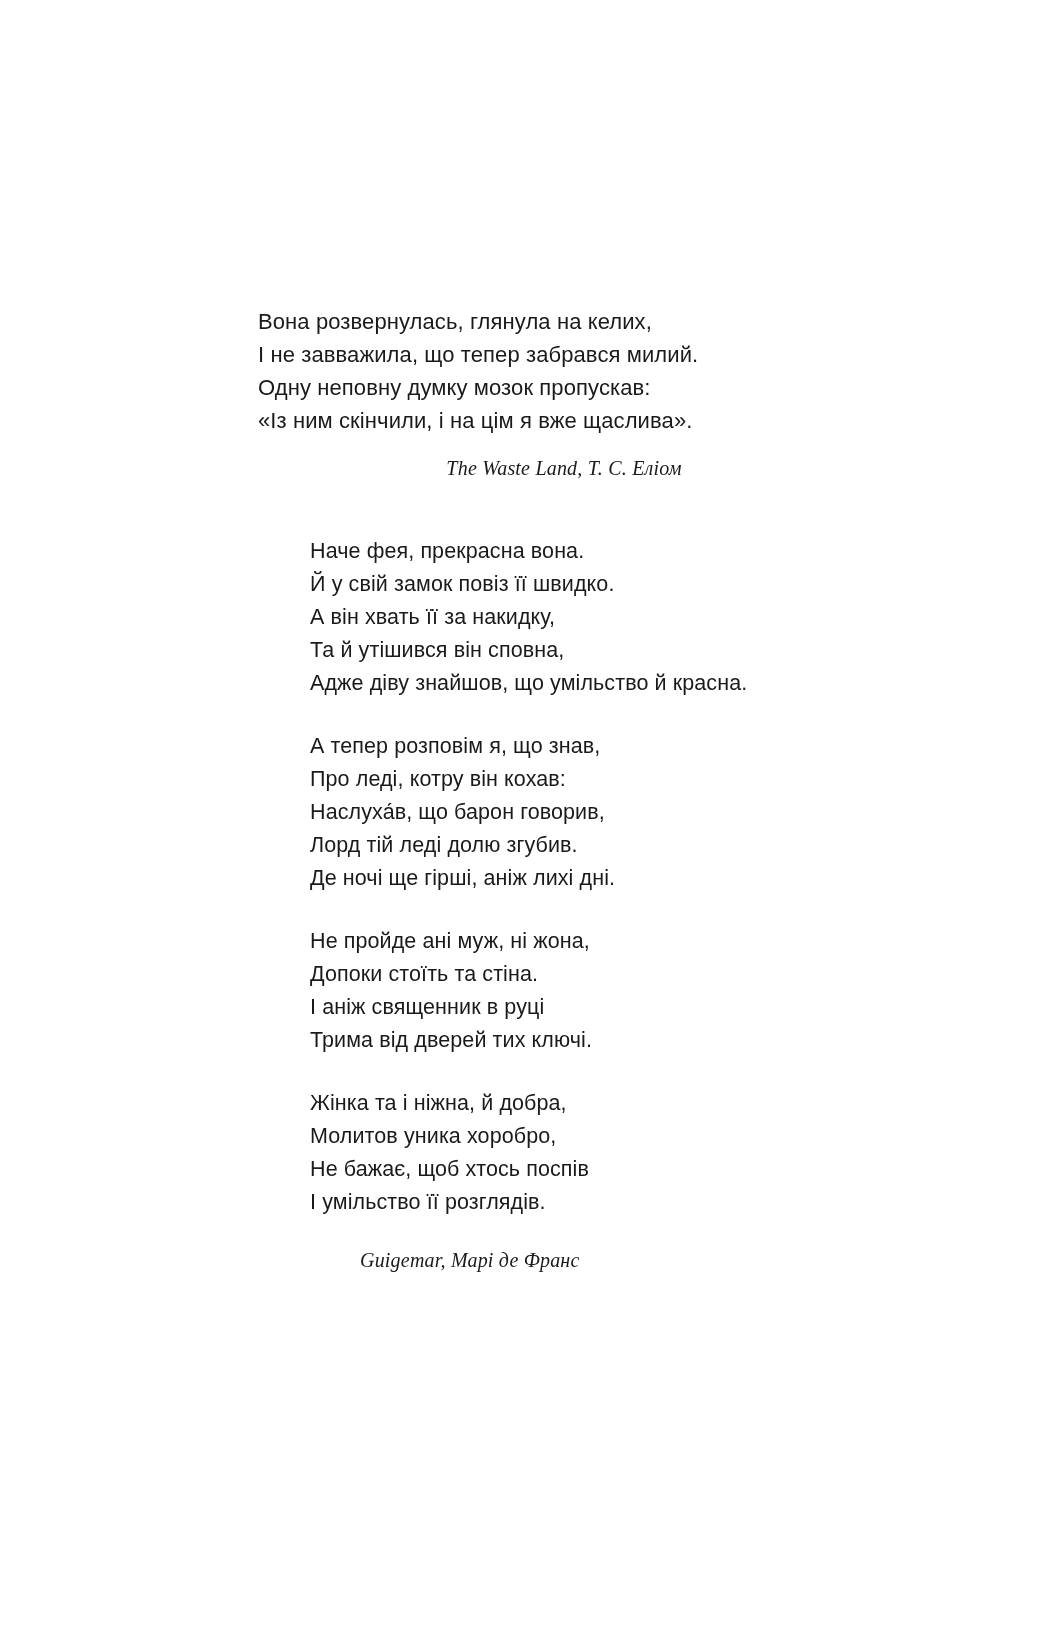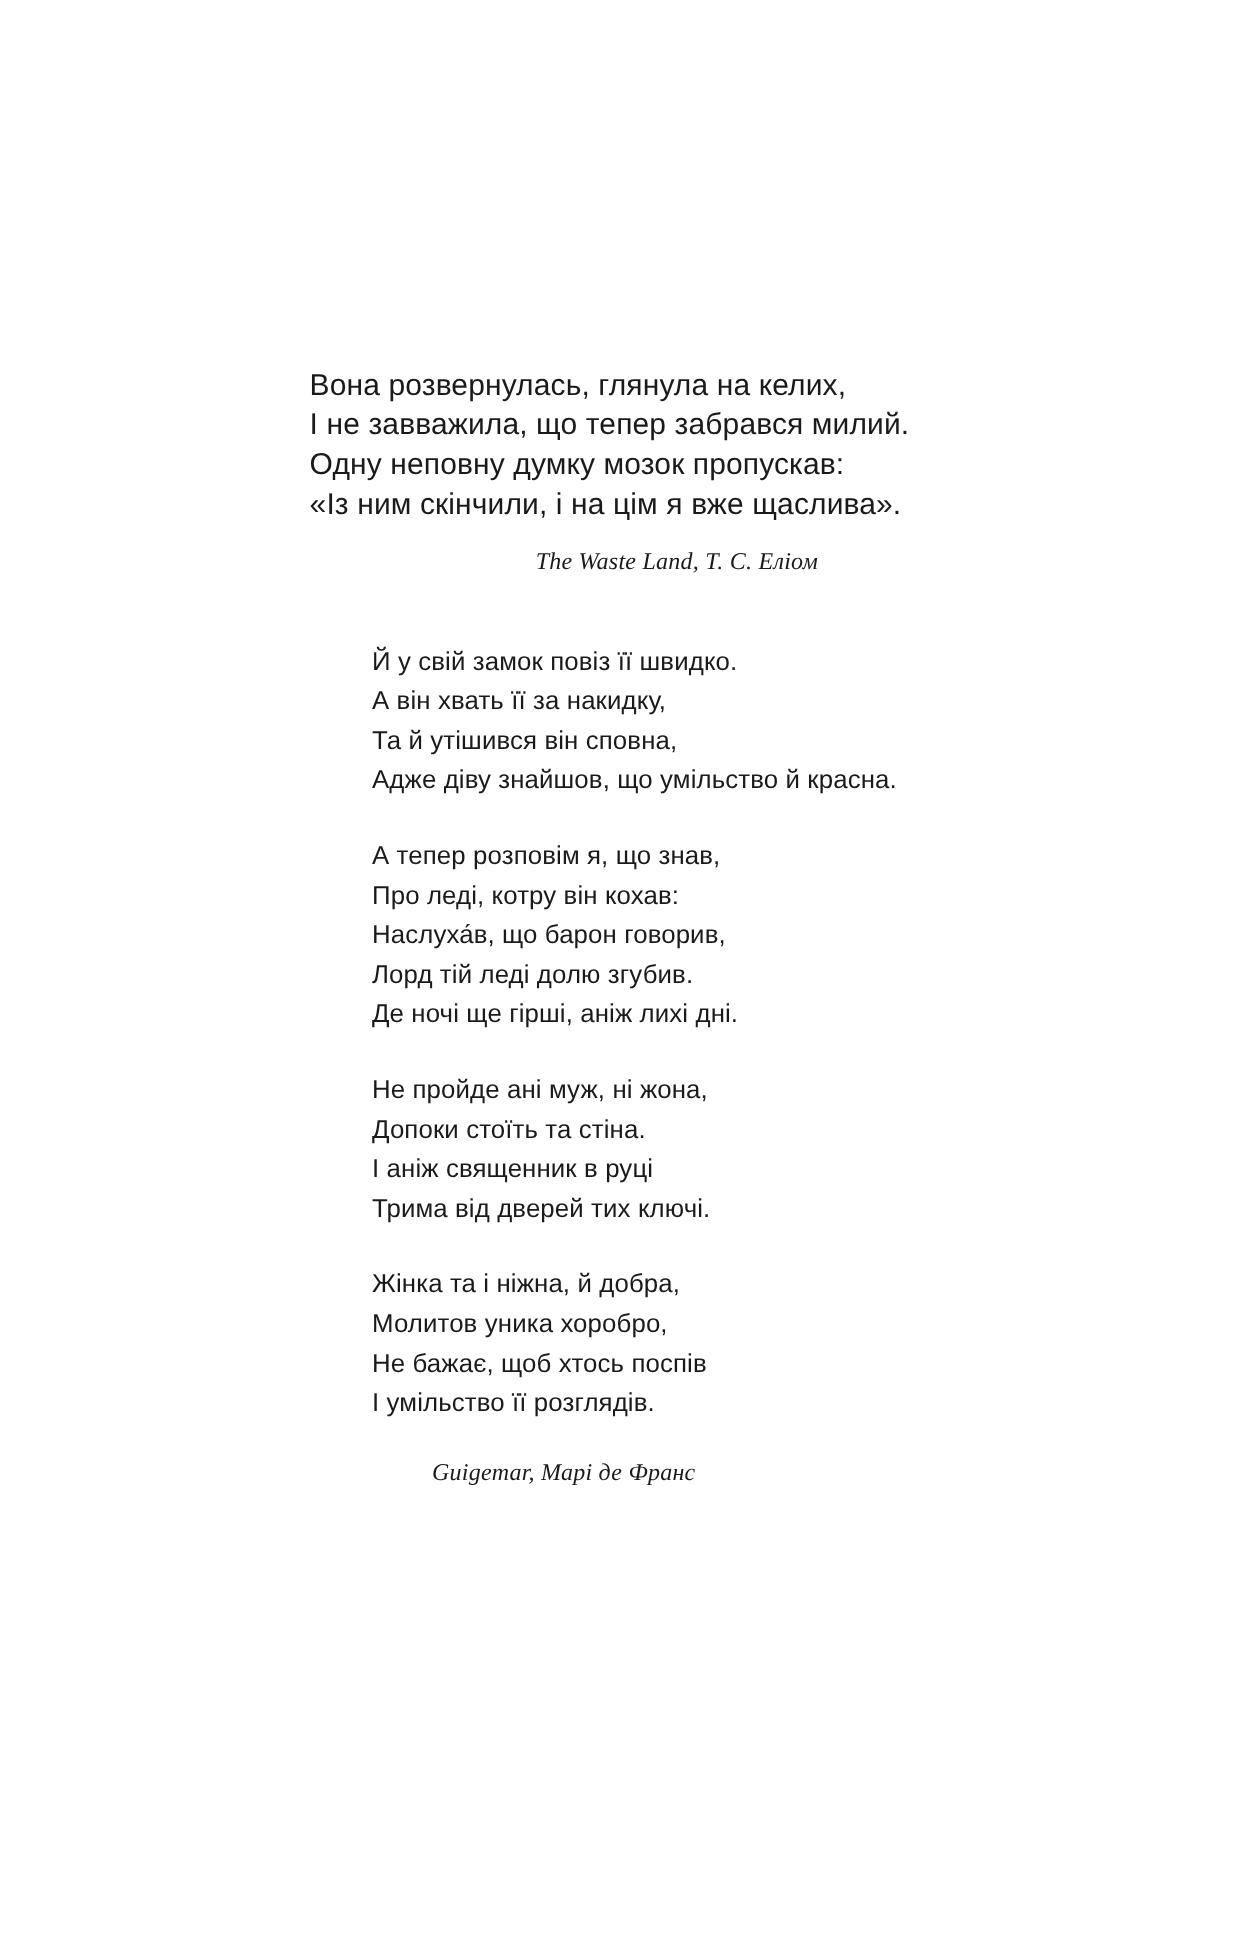--- a/index.html
+++ b/index.html
@@ -25,21 +25,21 @@
   }
 
   
   .epigraph {
     position: absolute;
     left: 258px;
     top: 305px;
     width: 620px;
   }
   .epigraph .line {
-    font-size: 25px;
+    font-size: 22px;
     line-height: 33px;
     white-space: pre;
     letter-spacing: 0.1px;
   }
   .epigraph .attribution {
     margin-top: 20px;
     font-family: "Liberation Serif", serif;
     font-style: italic;
     font-size: 20px;
     text-align: center;
@@ -81,20 +81,21 @@
     <div class="line">Вона розвернулась, глянула на келих,</div>
     <div class="line">І не завважила, що тепер забрався милий.</div>
     <div class="line">Одну неповну думку мозок пропускав:</div>
     <div class="line">«Із ним скінчили, і на цім я вже щаслива».</div>
     <div class="attribution">The Waste Land, Т. С. Еліом</div>
   </div>
 
   <div class="poem">
 
     <div class="stanza">
+      <div class="line">Наче фея, прекрасна вона.</div>
       <div class="line">Й у свій замок повіз її швидко.</div>
       <div class="line">А він хвать її за накидку,</div>
       <div class="line">Та й утішився він сповна,</div>
       <div class="line">Адже діву знайшов, що умільство й красна.</div>
     </div>
 
     <div class="stanza">
       <div class="line">А тепер розповім я, що знав,</div>
       <div class="line">Про леді, котру він кохав:</div>
       <div class="line">Наслуха́в, що барон говорив,</div>

